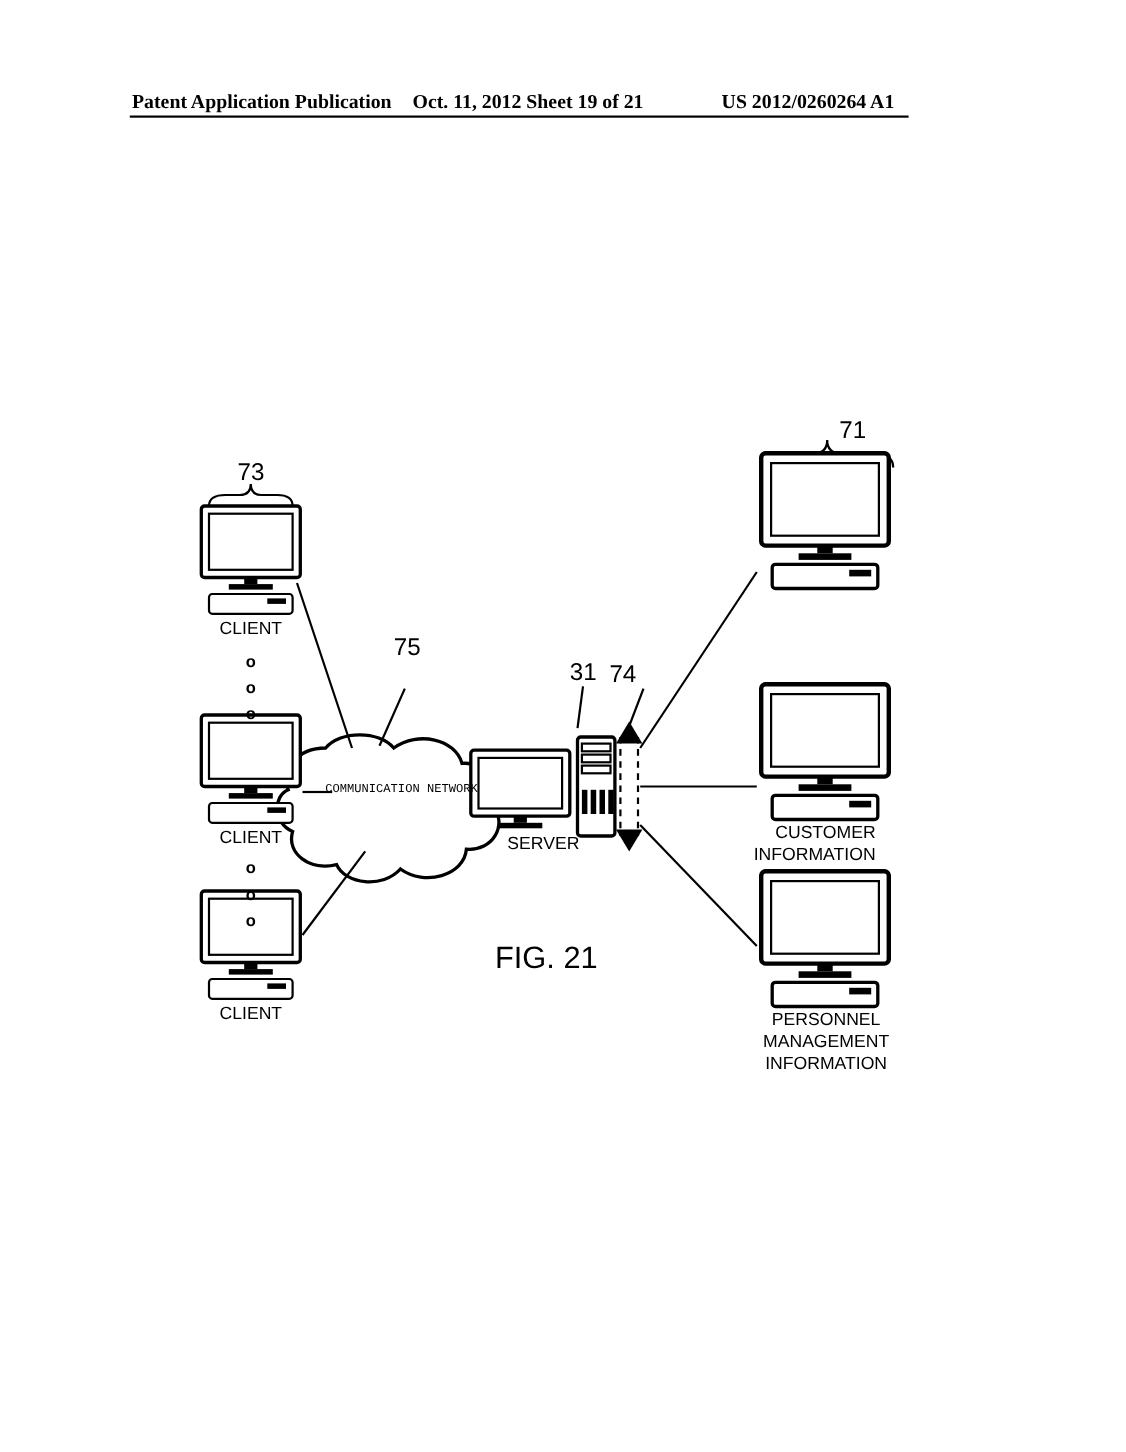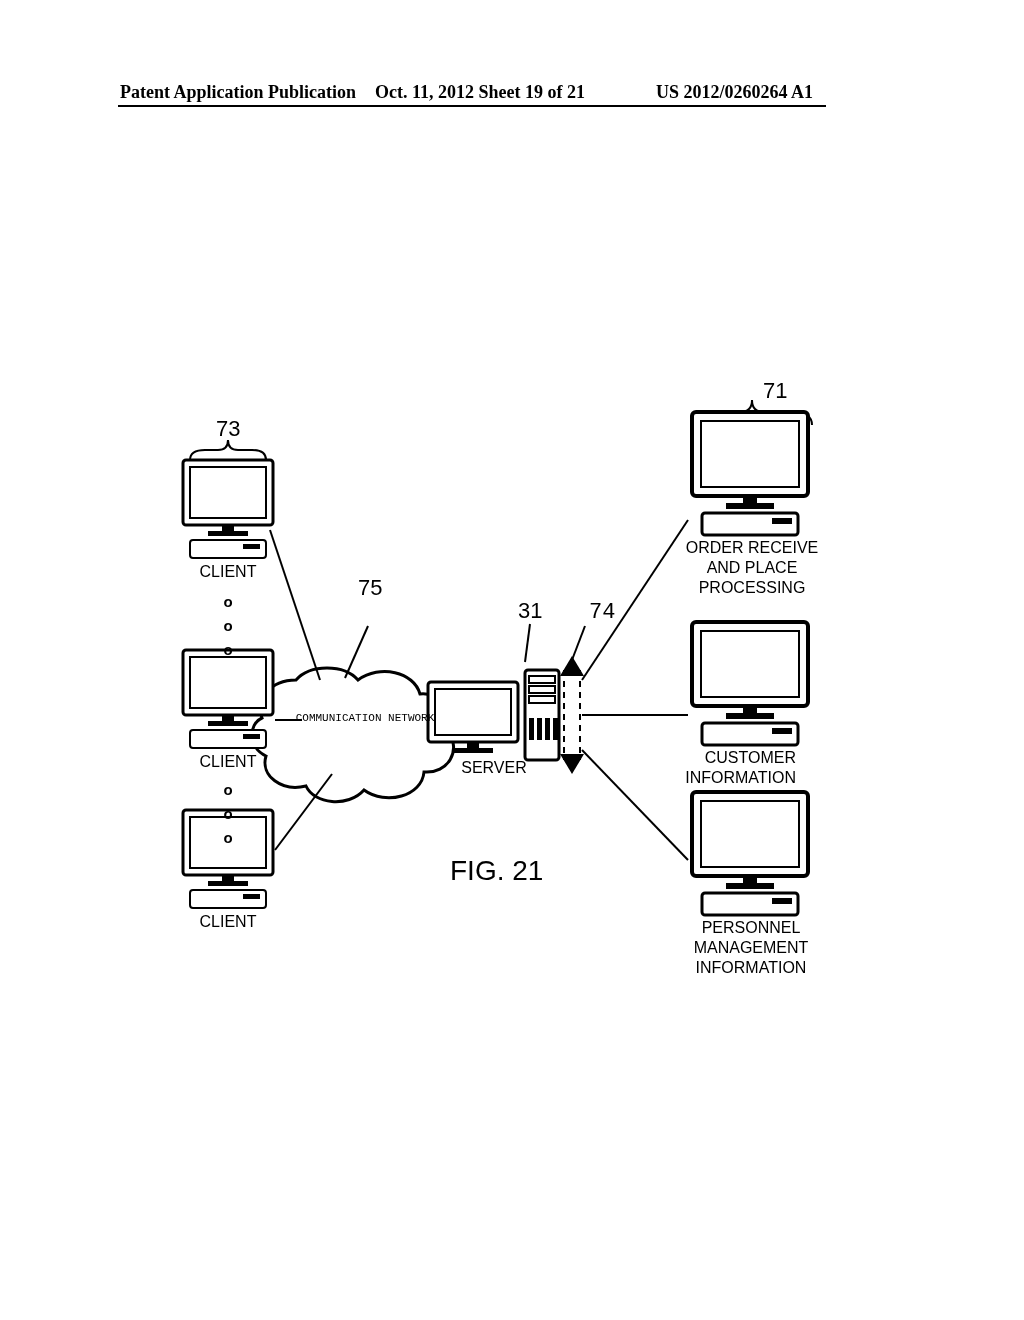--- a/index.html
+++ b/index.html
@@ -177,41 +177,38 @@
 
       <use href="#wsLarge" x="750" y="500"></use>
       <use href="#wsLarge" x="750" y="710"></use>
       <use href="#wsLarge" x="750" y="880"></use>
     </svg>
 
     <div class="ref" style="left:216px; top:416px; width:24px;">73</div>
     <div class="ref" style="left:740px; top:378px; width:24px;margin-left:23px;">71</div>
     <div class="ref" style="left:358px; top:575px; width:24px;">75</div>
     <div class="ref" style="left:518px; top:598px; width:24px;">31</div>
-    <div class="ref" style="left:589px; top:600px; width:24px;font-family:Liberation Mono, monospace;">74</div>
+    <div class="ref" style="left:554px; top:600px; width:24px;">74</div>
 
     <div class="label" style="left:198px; top:562px; width:60px;">CLIENT</div>
     <div class="label" style="left:198px; top:752px; width:60px;">CLIENT</div>
     <div class="label" style="left:198px; top:912px; width:60px;">CLIENT</div>
 
     <div class="dots" style="left:222px; top:590px; width:12px;">o
 o
 o</div>
     <div class="dots" style="left:222px; top:778px; width:12px;">o
 o
 o</div>
 
     <div class="cloud-label" style="left:295px; top:712px; width:140px;">COMMUNICATION
 NETWORK</div>
 
     <div class="label" style="left:454px; top:758px; width:80px;">SERVER</div>
 
-    <div class="label" style="left:672px; top:538px; width:160px;">ORDER RECEIVE
-AND PLACE
-PROCESSING</div>
     <div class="label" style="left:656px; top:748px; width:140px;text-align:right;">CUSTOMER
 INFORMATION</div>
     <div class="label" style="left:676px; top:918px; width:150px;">PERSONNEL
 MANAGEMENT
 INFORMATION</div>
 
     <div class="figcap" style="left:450px; top:855px;">FIG. 21</div>
   </div>
 
 </div>

